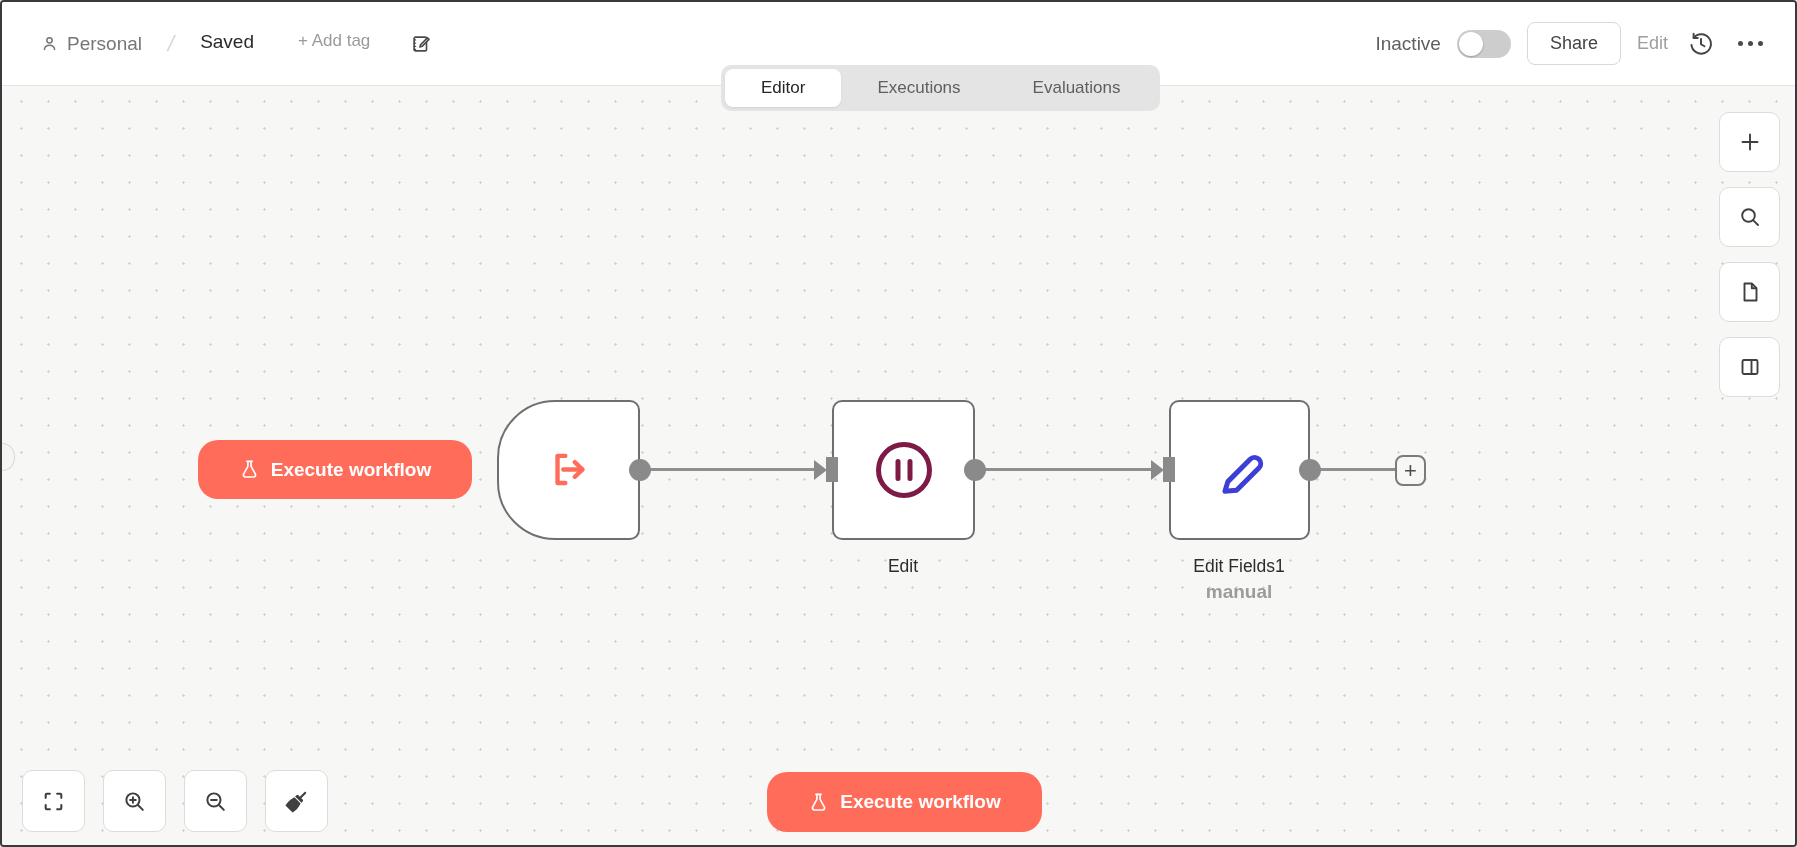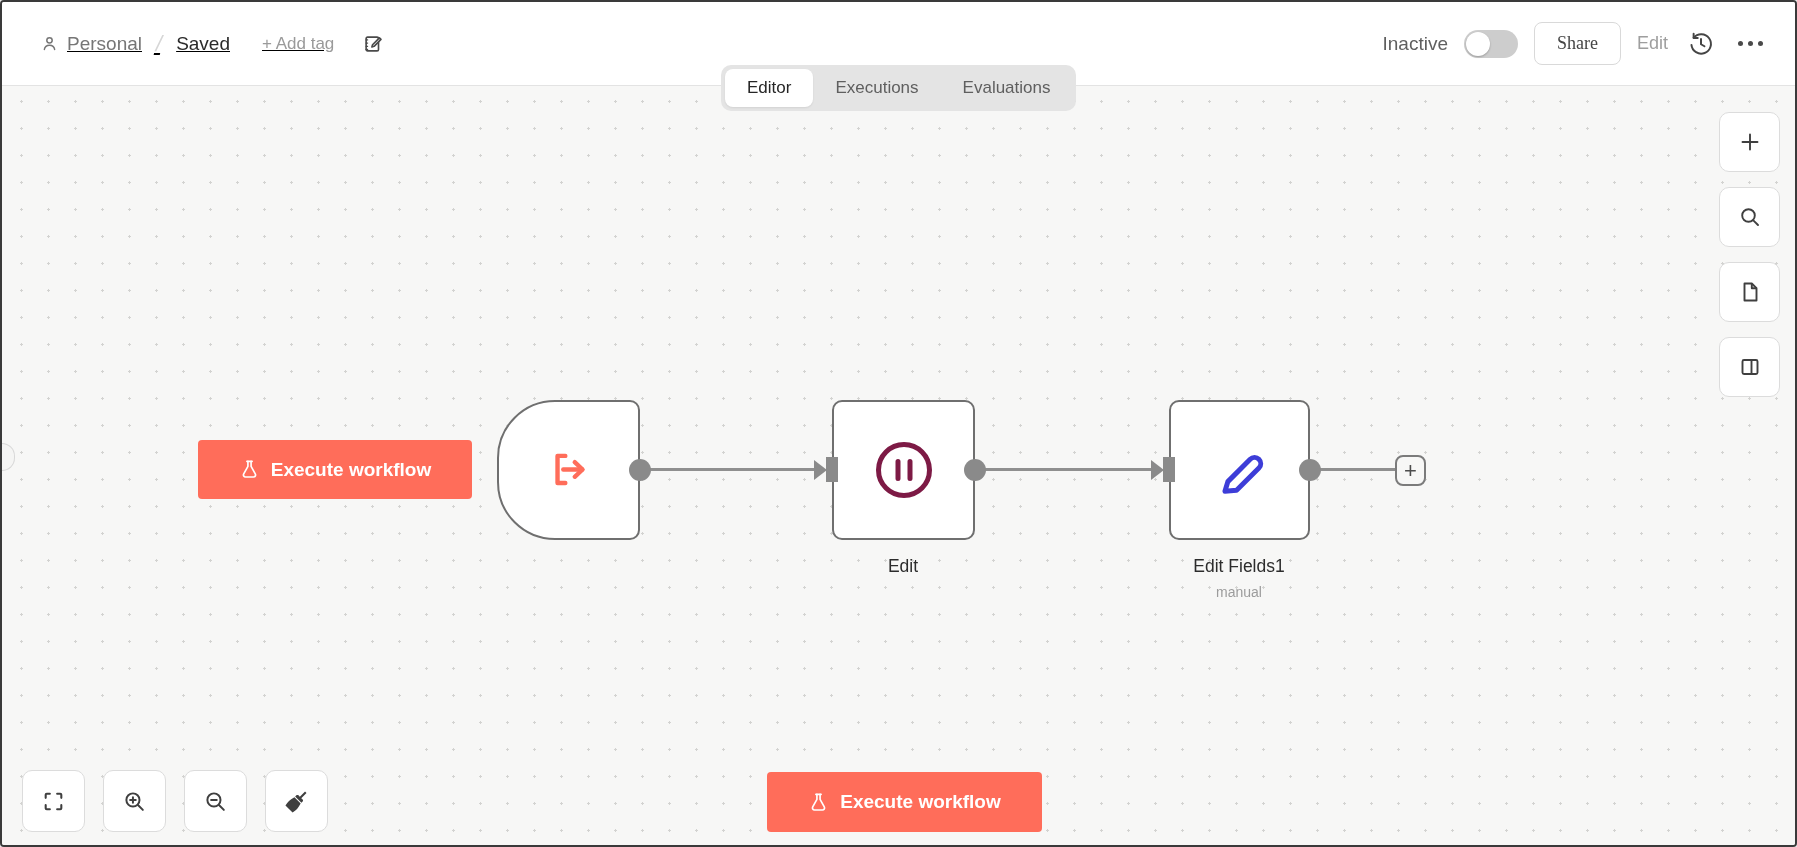--- a/index.html
+++ b/index.html
@@ -5,52 +5,52 @@
   * { margin:0; padding:0; box-sizing:border-box; }
   html,body { background:#e8e8e8; }
   body { font-family:"Liberation Sans", sans-serif; }
   .page { position:relative; width:1797px; height:847px; background:#f7f7f6;
           border:2px solid #3a3a3a; border-radius:4px; overflow:hidden; }
 
   
   .header { position:absolute; top:0; left:0; right:0; height:84px; background:#ffffff;
             border-bottom:1px solid #e3e3e3; display:flex; align-items:center;
             justify-content:space-between; padding:0 28px 0 38px; z-index:5; }
-  .h-left { display:flex; align-items:center; gap:14px;text-decoration:underline; }
+  .h-left { display:flex; gap:26px; }
   .crumb-proj { display:flex; align-items:center; gap:8px; color:#767676; font-size:19px; cursor:pointer; }
   .crumb-sep { color:#d6d6d6; font-size:22px; font-weight:300; transform:skewX(-12deg); }
   .crumb-name { color:#2a2a2a; font-size:19px; font-weight:500; }
   .add-tag { color:#9a9a9a; font-size:17px; margin-left:18px; cursor:pointer; }
   .note-btn { margin-left:14px; display:flex; align-items:center; cursor:pointer; }
   .h-right { display:flex; align-items:center; gap:16px; }
   .status-label { color:#5f5f5f; font-size:19px; }
   .toggle { position:relative; width:54px; height:28px; border-radius:14px; background:#cdcdcd; cursor:pointer; }
   .toggle .knob { position:absolute; left:2px; top:2px; width:24px; height:24px; border-radius:50%;
                   background:#ffffff; box-shadow:0 1px 2px rgba(0,0,0,.25); }
   .share-btn { border:1px solid #d9d9d9; background:#fff; border-radius:8px; padding:10px 22px;
-               font-size:18px; color:#454545; cursor:pointer; font-family:Liberation Serif, serif; }
+               font-size:18px; color:#454545; cursor:pointer; font-family:Liberation Sans, sans-serif; }
   .saved { color:#9e9e9e; font-size:18px; }
   .icon-btn { background:none; border:none; cursor:pointer; display:flex; align-items:center; padding:4px; }
   .dots { display:flex; gap:5px; }
   .dots i { width:5px; height:5px; border-radius:50%; background:#4a4a4a; }
 
   
   .tabbar { position:absolute; top:63px; left:719px; z-index:6; background:#e4e4e4;
             border-radius:10px; padding:4px; display:flex; align-items:stretch; }
   .tab { border:none; background:transparent; font-family:inherit; font-size:17px; color:#5f5f5f;
-         padding:9px 22px; border-radius:8px; cursor:pointer; white-space:nowrap; }
+         padding:9px 36px; border-radius:8px; cursor:pointer; white-space:nowrap; }
   .tab.active { background:#ffffff; color:#262626; font-weight:500; box-shadow:0 1px 2px rgba(0,0,0,.08); }
 
   
   .canvas { position:absolute; top:84px; left:0; right:0; bottom:0; background:#f7f7f6;
             background-image:radial-gradient(#d3d3d1 1.3px, transparent 1.4px);
             background-size:27px 27px; background-position:6px 2px; }
 
   .exec-btn { position:absolute; display:flex; align-items:center; justify-content:center; gap:11px;
-              background:#ff6d5a; color:#fff; border:none; border-radius:4px; font-family:inherit;
+              background:#ff6d5a; color:#fff; border:none; border-radius:20px; font-family:inherit;
               font-size:19px; font-weight:600; cursor:pointer; }
   .exec-primary { left:196px; top:354px; width:274px; height:59px; }
   .exec-bottom  { left:765px; top:686px; width:275px; height:60px; }
 
   .node { position:absolute; top:314px; height:140px; background:#ffffff;
           border:2.5px solid #6f6f6f; cursor:pointer;
           display:flex; align-items:center; justify-content:center; }
   .node-trigger { left:495px; width:143px; border-radius:58px 10px 10px 58px; }
   .node-wait    { left:830px; width:143px; border-radius:10px; }
   .node-edit    { left:1167px; width:141px; border-radius:10px; }
@@ -64,21 +64,21 @@
 
   .add-next { position:absolute; left:1393px; top:369px; width:31px; height:31px; background:#f7f7f6;
               border:2.5px solid #7b7b7b; border-radius:8px; color:#4d4d4d; font-size:22px; line-height:1;
               display:flex; align-items:center; justify-content:center; cursor:pointer; }
 
   .node-label { position:absolute; top:466px; text-align:center; font-size:17.5px; font-weight:500;
                 color:#2c2c2c; line-height:28px; }
   .lbl-trigger { left:461px; width:210px; }
   .lbl-wait    { left:801px; width:200px; }
   .lbl-edit    { left:1137px; width:200px; }
-  .node-sub { font-size:14px; font-weight:400; color:#9c9c9c; line-height:24px; }
+  .node-sub { font-size:19px; font-weight:700; color:#9c9c9c; line-height:24px; }
 
   .edge-handle { position:absolute; left:0; top:357px; width:13px; height:28px; background:#f5f5f4;
                  border:1.5px solid #d8d8d8; border-left:none; border-radius:0 14px 14px 0; cursor:pointer; }
 
   .rail { position:absolute; right:15px; top:26px; display:flex; flex-direction:column; gap:15px; }
   .sq-btn { width:61px; height:60px; background:#ffffff; border:1px solid #dcdcdc; border-radius:10px;
             display:flex; align-items:center; justify-content:center; cursor:pointer; }
   .zoombar { position:absolute; left:20px; top:684px; display:flex; gap:18px; }
   .zoombar .sq-btn { width:63px; height:62px; }
 

